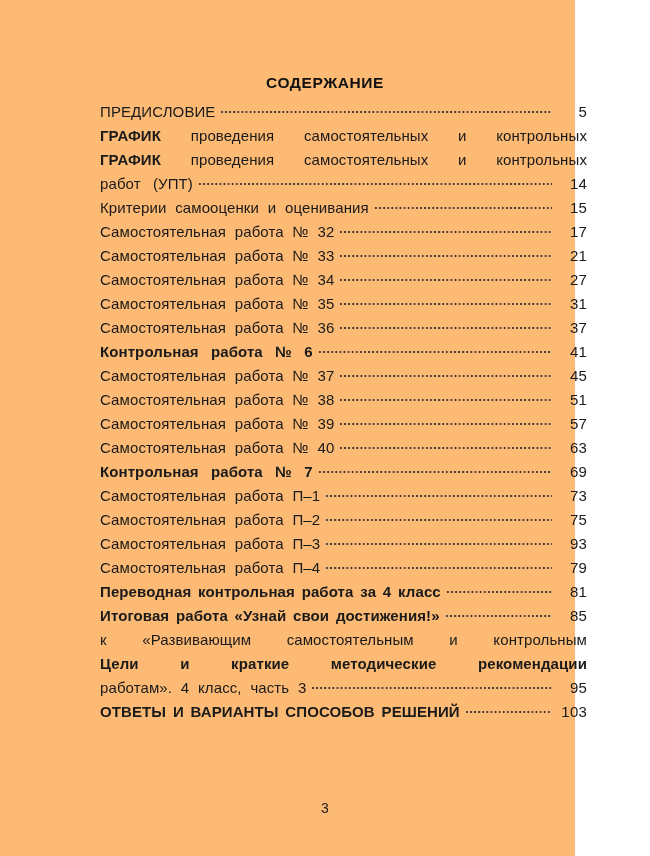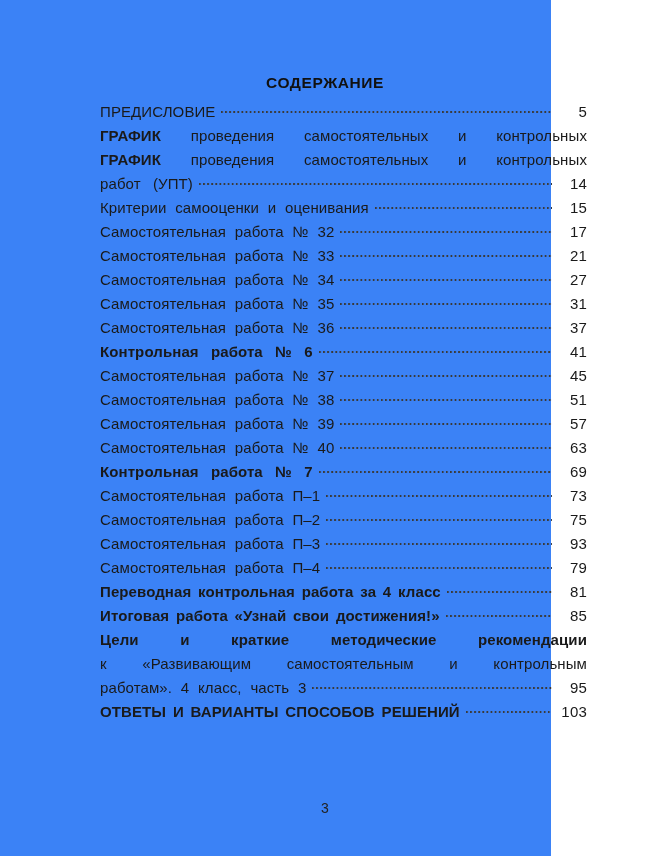--- a/index.html
+++ b/index.html
@@ -14,21 +14,22 @@
     font-family: "Liberation Sans", "DejaVu Sans", sans-serif;
     color: #1a1a1a;
     overflow: hidden;
   }
 
   .page {
     position: absolute;
     left: 0; top: 0;
     width: 551px;
     height: 856px;
-    background: #3b82f6;
+    background: #fdba74;
+    padding-left: 24px;
   }
 
   
   .toc-title {
     position: absolute;
     left: 0;
     top: 74px;
     width: 650px;
     text-align: center;
     font-size: 15.5px;
@@ -279,22 +280,22 @@
         </div>
       </div>
       <div class="toc-entry">
         <div class="toc-line">
           <span class="label ws3" style="font-weight: bold;">Итоговая работа «Узнай свои достижения!»</span>
           <span class="leader"></span>
           <span class="page-num">85</span>
         </div>
       </div>
       <div class="toc-entry">
+        <div class="toc-line justify"><span class="label">к «Развивающим самостоятельным и контрольным</span></div>
         <div class="toc-line justify"><span class="label" style="font-weight: bold;">Цели и краткие методические рекомендации</span></div>
-        <div class="toc-line justify"><span class="label">к «Развивающим самостоятельным и контрольным</span></div>
         <div class="toc-line">
           <span class="label ws1">работам». 4 класс, часть 3</span>
           <span class="leader"></span>
           <span class="page-num">95</span>
         </div>
       </div>
       <div class="toc-entry">
         <div class="toc-line">
           <span class="label ws3" style="font-weight: bold;">ОТВЕТЫ И ВАРИАНТЫ СПОСОБОВ РЕШЕНИЙ</span>
           <span class="leader"></span>

